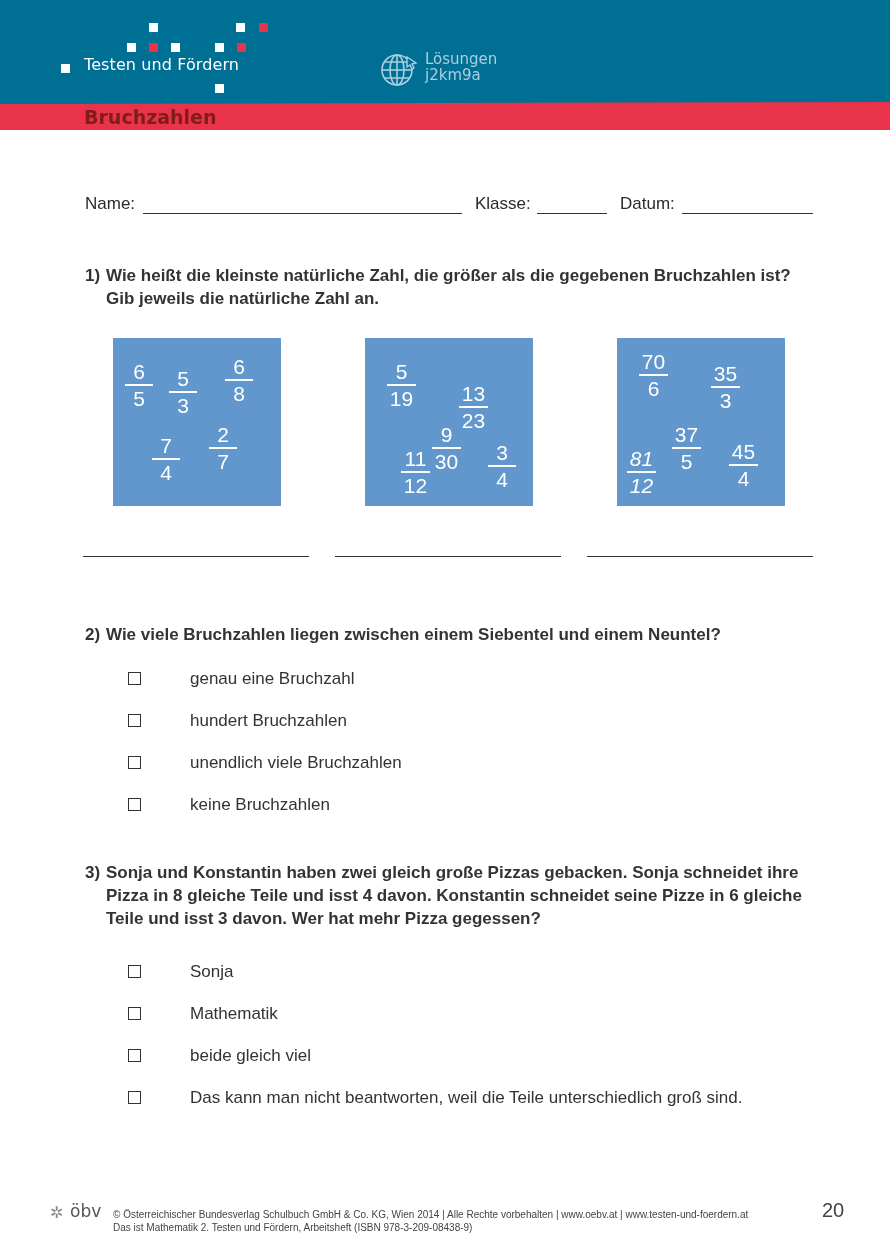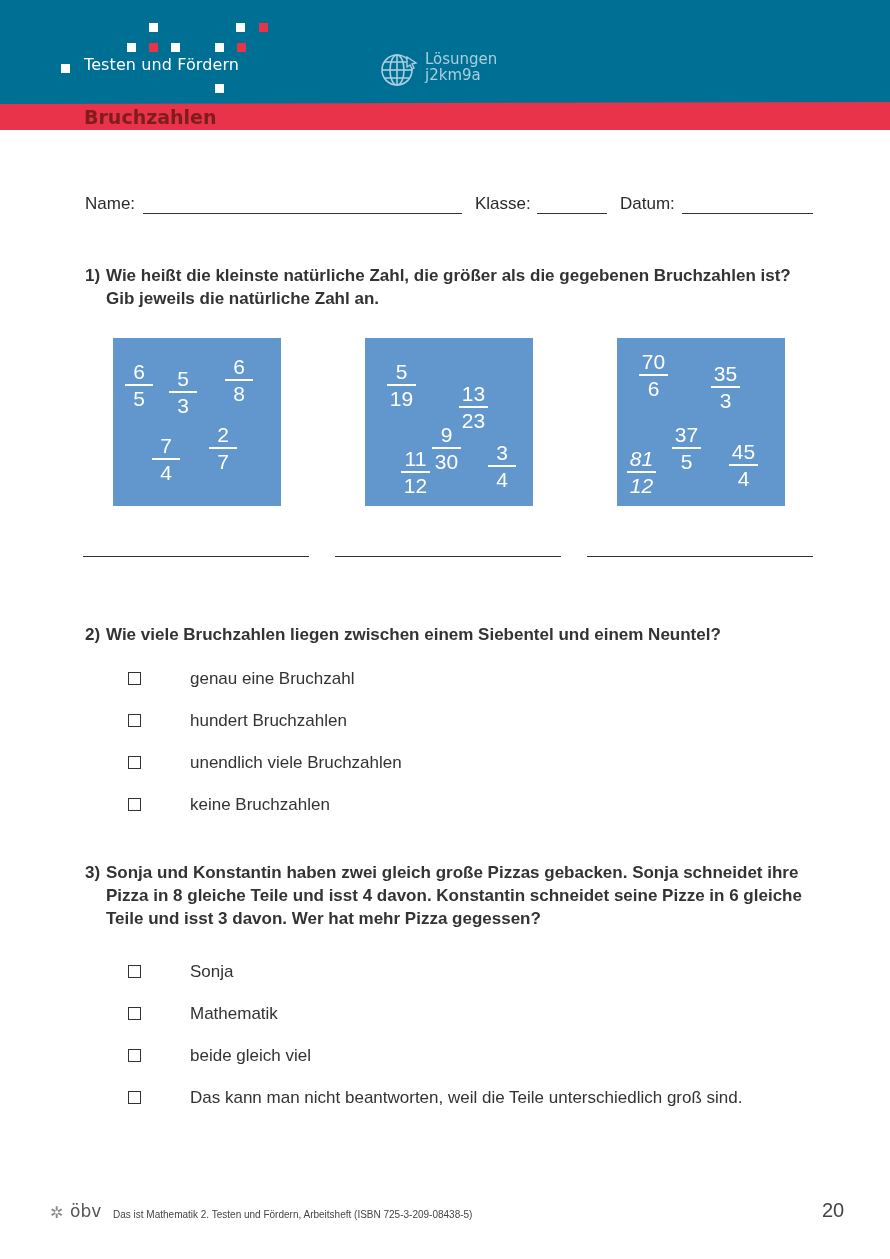--- a/index.html
+++ b/index.html
@@ -206,15 +206,16 @@
     <span class="ot">beide gleich viel</span>
   </div>
 <div class="opt" style="top:1089px;">
     <span class="cb"></span>
     <span class="ot">Das kann man nicht beantworten, weil die Teile unterschiedlich groß sind.</span>
   </div>
 
 <div class="footer-star">✲</div>
 <div class="footer-logo" style="left:70px;">öbv</div>
 <div class="footer-text">
-  <div>Das ist Mathematik 2. Testen und Fördern, Arbeitsheft (ISBN 725-3-209-08438-5)</div>
+  <div>© Österreichischer Bundesverlag Schulbuch GmbH &amp; Co. KG, Wien 2014 | Alle Rechte vorbehalten | www.oebv.at | www.testen-und-foerdern.at</div>
+  <div>Das ist Mathematik 2. Testen und Fördern, Arbeitsheft (ISBN 978-3-209-08438-9)</div>
 </div>
 <div class="pagenum">20</div>
 
 </body></html>

